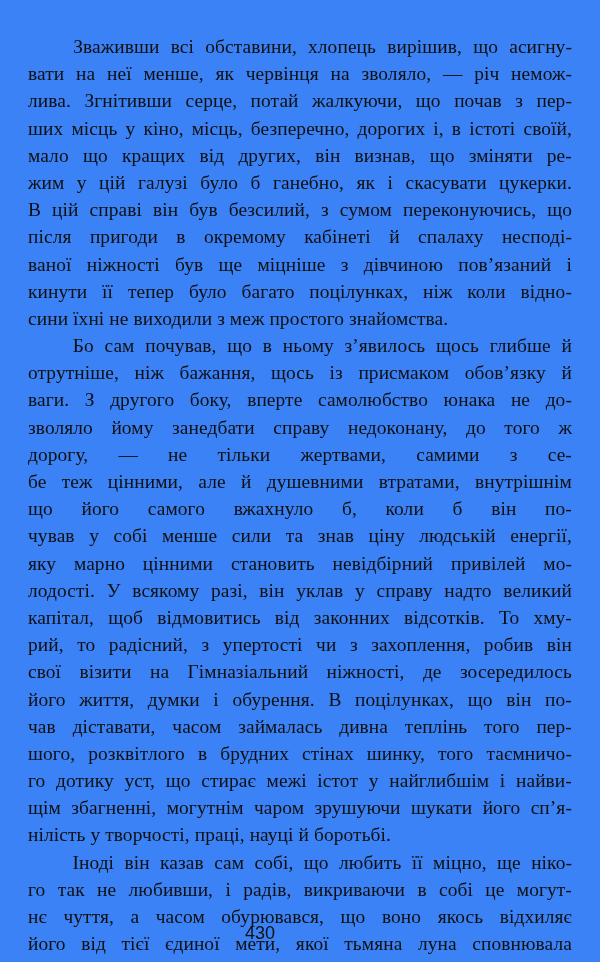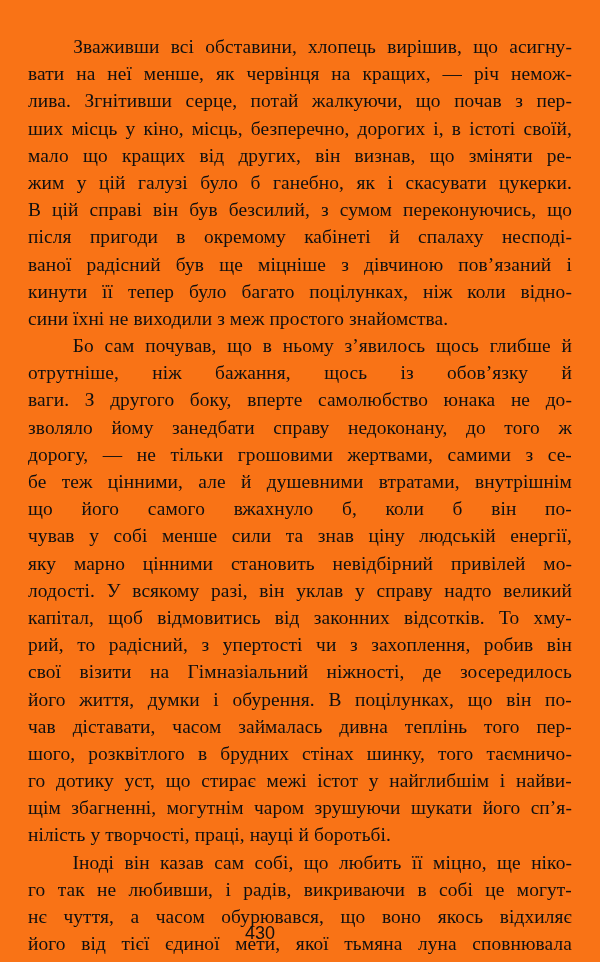--- a/index.html
+++ b/index.html
@@ -17,21 +17,21 @@
     color: #101010;
     -webkit-font-smoothing: none;
   }
 
   #page {
     position: absolute;
     left: 0;
     top: 0;
     width: 600px;
     height: 962px;
-    background: #f97316;
+    background: #3b82f6;
   }
 
   #text-block {
     position: absolute;
     left: 28px;
     top: 33px;
     width: 544px;
   }
 
   
@@ -74,35 +74,35 @@
     color: #101010;
   }
 </style>
 </head>
 <body>
 
 <div id="page">
 
   <div id="text-block">
       <div class="line just"><span class="indent"></span><span class="w">Зваживши</span><span class="w">всі</span><span class="w">обставини,</span><span class="w">хлопець</span><span class="w">вирішив,</span><span class="w">що</span><span class="w">асигну-</span></div>
-      <div class="line just"><span class="w">вати</span><span class="w">на</span><span class="w">неї</span><span class="w">менше,</span><span class="w">як</span><span class="w">червінця</span><span class="w">на</span><span class="w">кращих,</span><span class="w">—</span><span class="w">річ</span><span class="w">немож-</span></div>
+      <div class="line just"><span class="w">вати</span><span class="w">на</span><span class="w">неї</span><span class="w">менше,</span><span class="w">як</span><span class="w">червінця</span><span class="w">на</span><span class="w">зволяло,</span><span class="w">—</span><span class="w">річ</span><span class="w">немож-</span></div>
       <div class="line just"><span class="w">лива.</span><span class="w">Згнітивши</span><span class="w">серце,</span><span class="w">потай</span><span class="w">жалкуючи,</span><span class="w">що</span><span class="w">почав</span><span class="w">з</span><span class="w">пер-</span></div>
       <div class="line just"><span class="w">ших</span><span class="w">місць</span><span class="w">у</span><span class="w">кіно,</span><span class="w">місць,</span><span class="w">безперечно,</span><span class="w">дорогих</span><span class="w">і,</span><span class="w">в</span><span class="w">істоті</span><span class="w">своїй,</span></div>
       <div class="line just"><span class="w">мало</span><span class="w">що</span><span class="w">кращих</span><span class="w">від</span><span class="w">других,</span><span class="w">він</span><span class="w">визнав,</span><span class="w">що</span><span class="w">зміняти</span><span class="w">ре-</span></div>
       <div class="line just"><span class="w">жим</span><span class="w">у</span><span class="w">цій</span><span class="w">галузі</span><span class="w">було</span><span class="w">б</span><span class="w">ганебно,</span><span class="w">як</span><span class="w">і</span><span class="w">скасувати</span><span class="w">цукерки.</span></div>
       <div class="line just"><span class="w">В</span><span class="w">цій</span><span class="w">справі</span><span class="w">він</span><span class="w">був</span><span class="w">безсилий,</span><span class="w">з</span><span class="w">сумом</span><span class="w">переконуючись,</span><span class="w">що</span></div>
       <div class="line just"><span class="w">після</span><span class="w">пригоди</span><span class="w">в</span><span class="w">окремому</span><span class="w">кабінеті</span><span class="w">й</span><span class="w">спалаху</span><span class="w">несподі-</span></div>
-      <div class="line just"><span class="w">ваної</span><span class="w">радісний</span><span class="w">був</span><span class="w">ще</span><span class="w">міцніше</span><span class="w">з</span><span class="w">дівчиною</span><span class="w">пов’язаний</span><span class="w">і</span></div>
+      <div class="line just"><span class="w">ваної</span><span class="w">ніжності</span><span class="w">був</span><span class="w">ще</span><span class="w">міцніше</span><span class="w">з</span><span class="w">дівчиною</span><span class="w">пов’язаний</span><span class="w">і</span></div>
       <div class="line just"><span class="w">кинути</span><span class="w">її</span><span class="w">тепер</span><span class="w">було</span><span class="w">багато</span><span class="w">поцілунках,</span><span class="w">ніж</span><span class="w">коли</span><span class="w">відно-</span></div>
       <div class="line last"><span class="w">сини</span><span class="w"> </span><span class="w">їхні</span><span class="w"> </span><span class="w">не</span><span class="w"> </span><span class="w">виходили</span><span class="w"> </span><span class="w">з</span><span class="w"> </span><span class="w">меж</span><span class="w"> </span><span class="w">простого</span><span class="w"> </span><span class="w">знайомства.</span></div>
       <div class="line just"><span class="indent"></span><span class="w">Бо</span><span class="w">сам</span><span class="w">почував,</span><span class="w">що</span><span class="w">в</span><span class="w">ньому</span><span class="w">з’явилось</span><span class="w">щось</span><span class="w">глибше</span><span class="w">й</span></div>
-      <div class="line just"><span class="w">отрутніше,</span><span class="w">ніж</span><span class="w">бажання,</span><span class="w">щось</span><span class="w">із</span><span class="w">обов’язку</span><span class="w">й</span></div>
+      <div class="line just"><span class="w">отрутніше,</span><span class="w">ніж</span><span class="w">бажання,</span><span class="w">щось</span><span class="w">із</span><span class="w">присмаком</span><span class="w">обов’язку</span><span class="w">й</span></div>
       <div class="line just"><span class="w">ваги.</span><span class="w">З</span><span class="w">другого</span><span class="w">боку,</span><span class="w">вперте</span><span class="w">самолюбство</span><span class="w">юнака</span><span class="w">не</span><span class="w">до-</span></div>
       <div class="line just"><span class="w">зволяло</span><span class="w">йому</span><span class="w">занедбати</span><span class="w">справу</span><span class="w">недоконану,</span><span class="w">до</span><span class="w">того</span><span class="w">ж</span></div>
-      <div class="line just"><span class="w">дорогу,</span><span class="w">—</span><span class="w">не</span><span class="w">тільки</span><span class="w">грошовими</span><span class="w">жертвами,</span><span class="w">самими</span><span class="w">з</span><span class="w">се-</span></div>
+      <div class="line just"><span class="w">дорогу,</span><span class="w">—</span><span class="w">не</span><span class="w">тільки</span><span class="w">жертвами,</span><span class="w">самими</span><span class="w">з</span><span class="w">се-</span></div>
       <div class="line just"><span class="w">бе</span><span class="w">теж</span><span class="w">цінними,</span><span class="w">але</span><span class="w">й</span><span class="w">душевними</span><span class="w">втратами,</span><span class="w">внутрішнім</span></div>
       <div class="line just"><span class="w">що</span><span class="w">його</span><span class="w">самого</span><span class="w">вжахнуло</span><span class="w">б,</span><span class="w">коли</span><span class="w">б</span><span class="w">він</span><span class="w">по-</span></div>
       <div class="line just"><span class="w">чував</span><span class="w">у</span><span class="w">собі</span><span class="w">менше</span><span class="w">сили</span><span class="w">та</span><span class="w">знав</span><span class="w">ціну</span><span class="w">людській</span><span class="w">енергії,</span></div>
       <div class="line just"><span class="w">яку</span><span class="w">марно</span><span class="w">цінними</span><span class="w">становить</span><span class="w">невідбірний</span><span class="w">привілей</span><span class="w">мо-</span></div>
       <div class="line just"><span class="w">лодості.</span><span class="w">У</span><span class="w">всякому</span><span class="w">разі,</span><span class="w">він</span><span class="w">уклав</span><span class="w">у</span><span class="w">справу</span><span class="w">надто</span><span class="w">великий</span></div>
       <div class="line just"><span class="w">капітал,</span><span class="w">щоб</span><span class="w">відмовитись</span><span class="w">від</span><span class="w">законних</span><span class="w">відсотків.</span><span class="w">То</span><span class="w">хму-</span></div>
       <div class="line just"><span class="w">рий,</span><span class="w">то</span><span class="w">радісний,</span><span class="w">з</span><span class="w">упертості</span><span class="w">чи</span><span class="w">з</span><span class="w">захоплення,</span><span class="w">робив</span><span class="w">він</span></div>
       <div class="line just"><span class="w">свої</span><span class="w">візити</span><span class="w">на</span><span class="w">Гімназіальний</span><span class="w">ніжності,</span><span class="w">де</span><span class="w">зосередилось</span></div>
       <div class="line just"><span class="w">його</span><span class="w">життя,</span><span class="w">думки</span><span class="w">і</span><span class="w">обурення.</span><span class="w">В</span><span class="w">поцілунках,</span><span class="w">що</span><span class="w">він</span><span class="w">по-</span></div>
       <div class="line just"><span class="w">чав</span><span class="w">діставати,</span><span class="w">часом</span><span class="w">займалась</span><span class="w">дивна</span><span class="w">теплінь</span><span class="w">того</span><span class="w">пер-</span></div>

